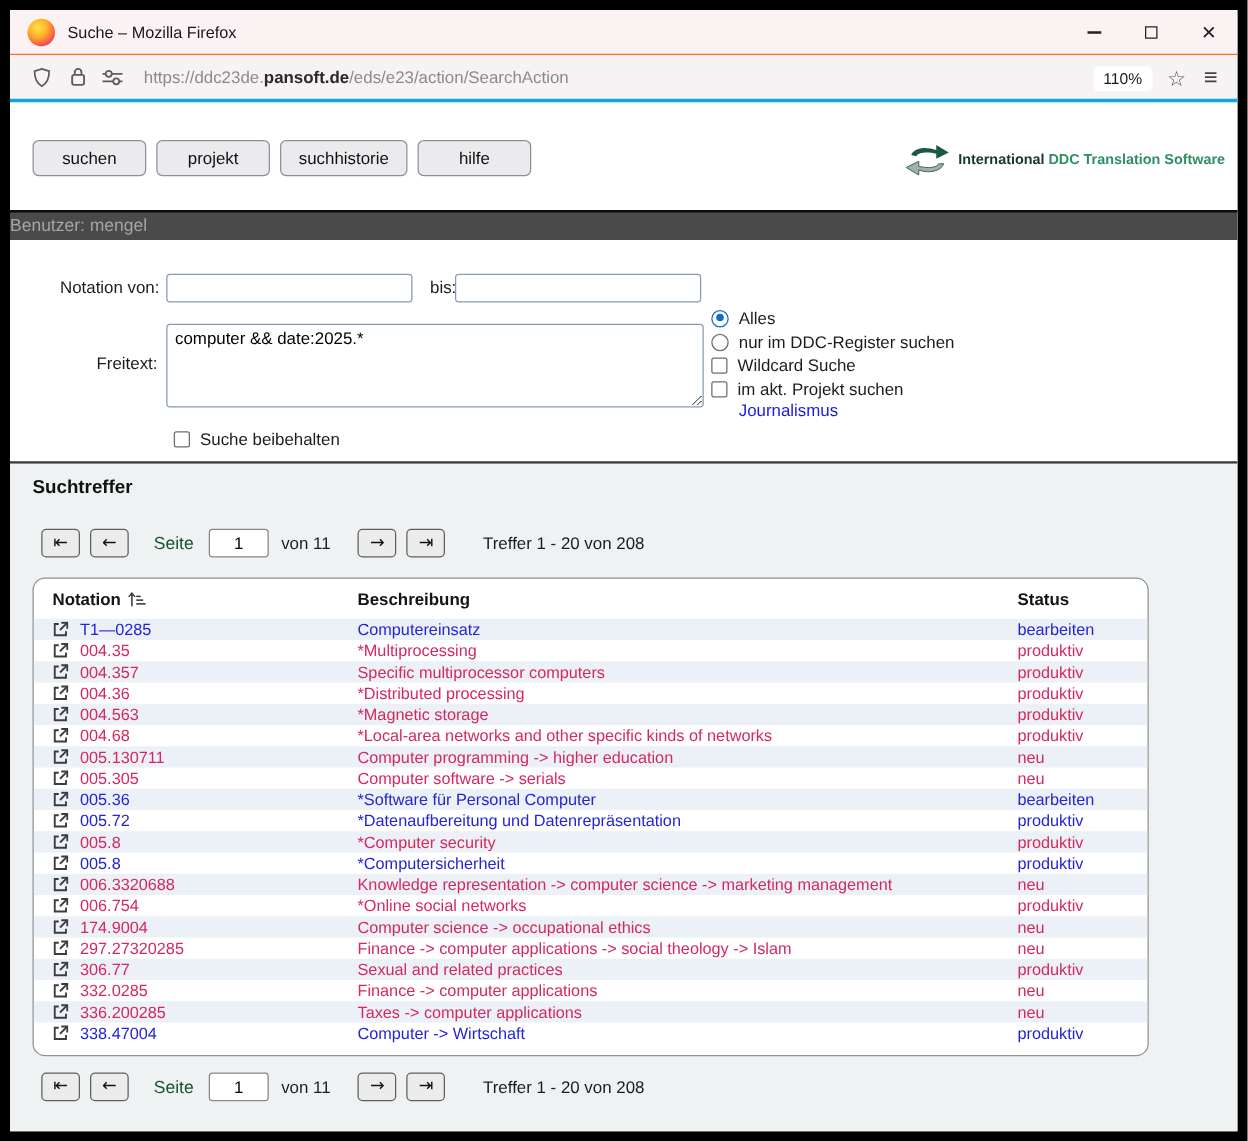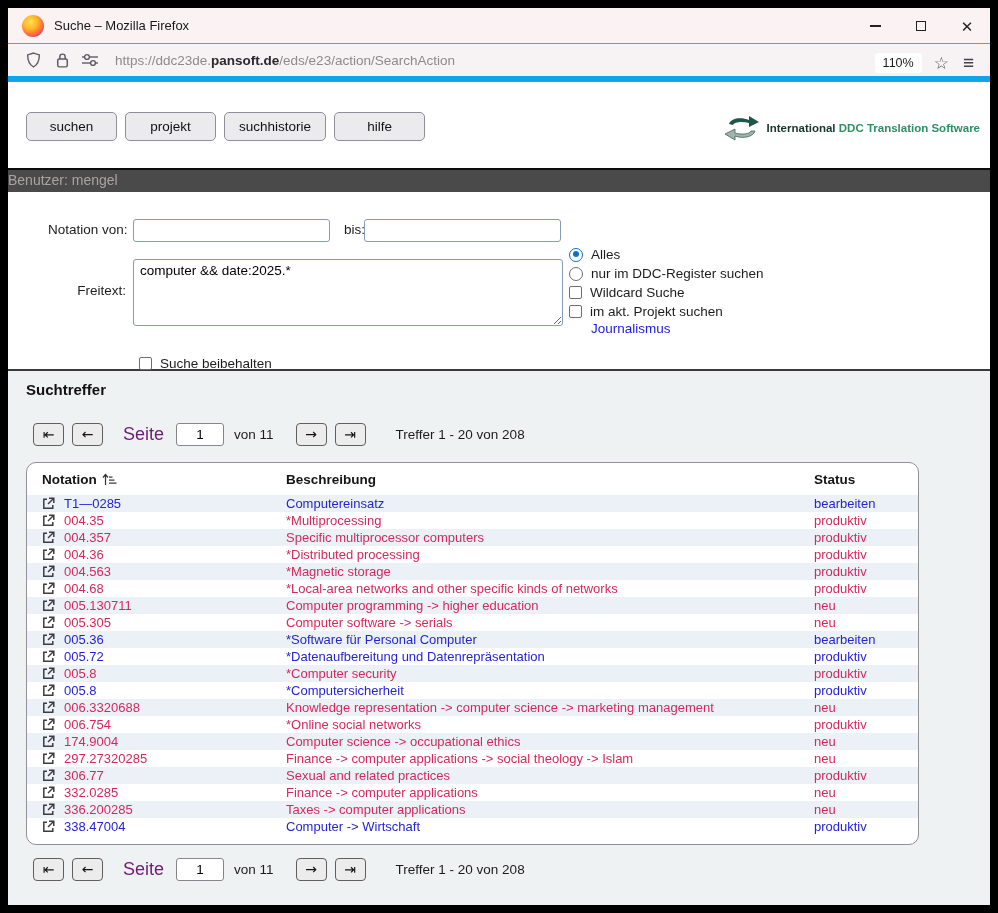--- a/index.html
+++ b/index.html
@@ -12,21 +12,21 @@
   .ff-icon { position:absolute; left:14px; top:7px; width:22px; height:22px; border-radius:50%;
     background:radial-gradient(circle at 38% 32%, #ffe14d 0%, #ffb529 35%, #ff7139 60%, #e0317b 82%, #9059ff 100%); }
   .win-title { position:absolute; left:46px; top:10px; font-size:13px; color:#18181b; }
   .win-controls { position:absolute; right:0; top:0; height:36px; display:flex; align-items:center; }
   .wc { width:46px; height:36px; display:flex; align-items:center; justify-content:center; color:#222; }
   .wc-min-bar { width:11px; height:1.5px; background:#222; }
   .wc-max-box { width:10px; height:10px; border:1.2px solid #222; }
   .wc-close-x { font-size:15px; line-height:1; }
 
   
-  .toolbar { height:38px; background:#f7f3f4; border-bottom:6px solid #0ea5e9; position:relative; display:flex; align-items:center; }
+  .toolbar { height:38px; background:#f7f3f4; border-bottom:3px solid #0ea5e9; position:relative; display:flex; align-items:center; }
   .tb-icon { display:flex; align-items:center; justify-content:center; color:#5c5b63; }
   .shield { margin-left:17px; }
   .lock { margin-left:13px; }
   .perm { margin-left:11px; }
   .url-text { margin-left:16px; font-size:13.5px; color:#8c8a8d; white-space:nowrap; }
   .url-text b { color:#2a292c; font-weight:bold; }
   .tb-right { position:absolute; right:0; top:0; height:38px; display:flex; align-items:center; }
   .zoom-badge { background:#fff; border-radius:4px; padding:3px 8px; font-size:12.5px; color:#1b1b1e; }
   .star { font-size:17px; color:#55545a; margin:0 14px 0 12px; }
   .menu { font-size:19px; color:#44434a; margin-right:16px; font-weight:bold; }
@@ -52,31 +52,31 @@
     font-family:"Liberation Sans",sans-serif; padding:0 6px; background:#fff; }
   .freitext { position:absolute; left:125px; top:67px; width:430px; height:67px; border:1px solid #869cb4;
     border-radius:3px; font-size:13.5px; font-family:"Liberation Sans",sans-serif; padding:3px 6px; resize:both; }
   .options { position:absolute; left:561px; top:53px; }
   .opt-row { display:flex; align-items:center; height:19px; }
   .radio { width:14px; height:14px; border:1.5px solid #6e6e72; border-radius:50%; margin-right:8px; position:relative; background:#fff; flex:none; }
   .radio.checked { border-color:#0f6cc9; }
   .radio.checked::after { content:""; position:absolute; left:2.5px; top:2.5px; width:6px; height:6px; border-radius:50%; background:#0f6cc9; }
   .checkbox { width:13px; height:13px; border:1.5px solid #6e6e72; border-radius:2px; margin-right:8px; background:#fff; flex:none; }
   .project-link { position:absolute; left:583px; top:129px; color:#1a1ae0; cursor:pointer; }
-  .keep-row { position:absolute; left:131px; top:152px; display:flex; align-items:center;margin-top:12px; }
+  .keep-row { position:absolute; left:131px; top:152px; display:flex; align-items:center; }
 
   
   .results { height:686px; background:#eff2f3; position:relative; }
   .results h2 { position:absolute; left:18px; top:10px; font-size:15px; color:#111; }
   .pager { position:absolute; left:25px; display:flex; align-items:center; height:24px; }
   .pager-top { top:51px; } .pager-bottom { top:486px; }
   .pg-btn { width:31px; height:23px; background:#ececec; border:1px solid #5f5f5f; border-radius:4px;
     font-size:14px; line-height:1; color:#111; font-family:"DejaVu Sans",sans-serif; }
   .pg-btn + .pg-btn { margin-left:8px; }
-  .pg-seite { margin-left:20px; font-size:18px; color:#701a75;text-align:center; }
+  .pg-seite { margin-left:20px; font-size:14px; color:#14532d;text-align:center; }
   .pg-input { margin-left:12px; width:48px; height:23px; border:1px solid #86868a; border-radius:3px;
     text-align:center; font-size:13.5px; font-family:"Liberation Sans",sans-serif; }
   .pg-von { margin-left:10px; font-size:13.5px; color:#1c1c1e; }
   .pg-next { margin-left:22px; }
   .pg-treffer { margin-left:30px; font-size:13.5px; color:#1c1c1e; }
 
   .table { position:absolute; left:18px; top:91px; width:893px; height:383px; background:#fff;
     border:1px solid #8e9296; border-radius:10px; overflow:hidden; }
   .thead { height:32px; display:flex; align-items:center; font-weight:bold; font-size:13.5px; color:#141416; }
   .th-notation { margin-left:15px; width:244px; display:flex; align-items:center; gap:5px; }

